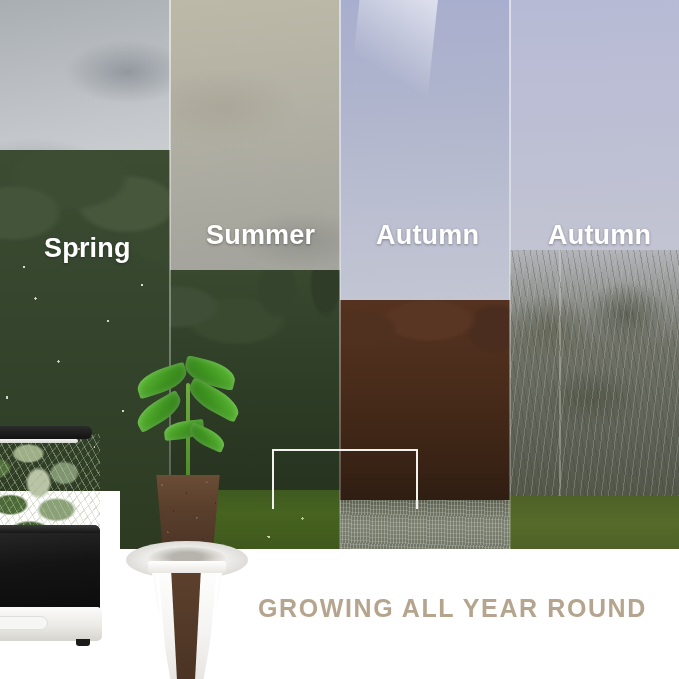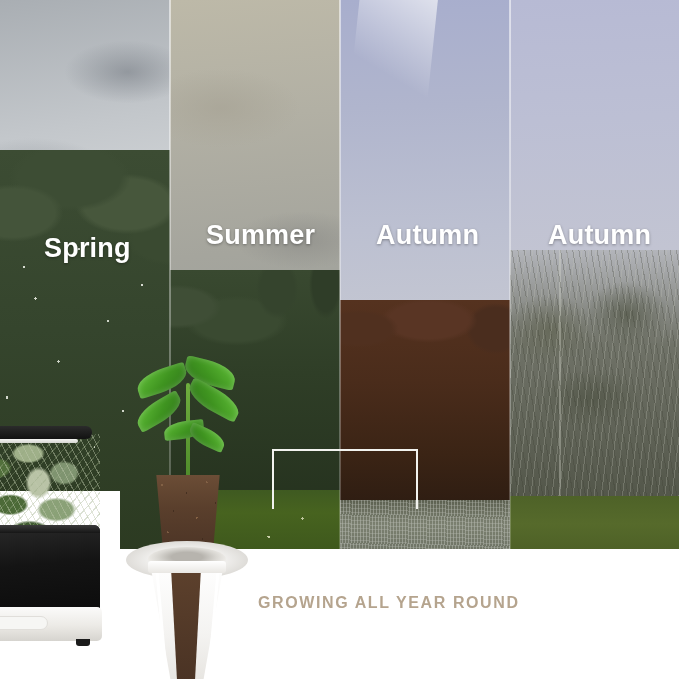--- a/index.html
+++ b/index.html
@@ -204,21 +204,21 @@
       clip-path:polygon(0 0, 100% 0, 72% 100%, 28% 100%); }
   .basket-slot { position:absolute; background:linear-gradient(180deg,#5c402c,#4a3324); }
   .bs1 { left:44px; top:218px; width:32px; height:108px; clip-path:polygon(4% 0,96% 0,78% 100%,22% 100%); }
   .basket-rib { position:absolute; width:3px; background:#ffffff; }
   .br1 { left:34px; top:212px; height:112px; transform:skewX(5deg); }
   .br2 { left:86px; top:212px; height:112px; transform:skewX(-5deg); }
   .basket-collar { position:absolute; left:22px; top:206px; width:78px; height:12px;
       background:linear-gradient(180deg,#ffffff,#e9e7e3); border-radius:3px; }
 
   
-  .tagline { position:absolute; left:258px; top:594px; font-size:16px; font-weight:bold;
+  .tagline { position:absolute; left:258px; top:594px; font-size:25px; font-weight:bold;
       letter-spacing:1.6px; color:#b5a48e; white-space:nowrap; }
 </style>
 </head>
 <body>
 
 <div id="stage">
 
   <div class="seasons">
 
     <div class="panel p-spring">

